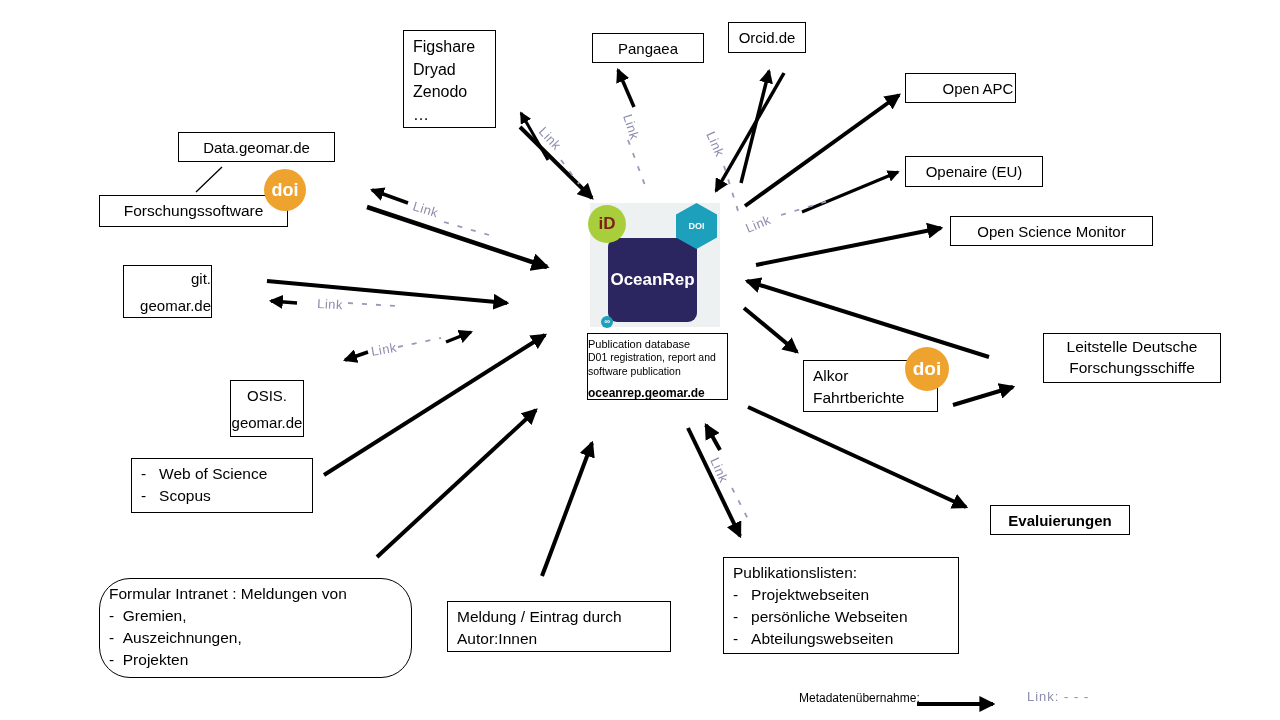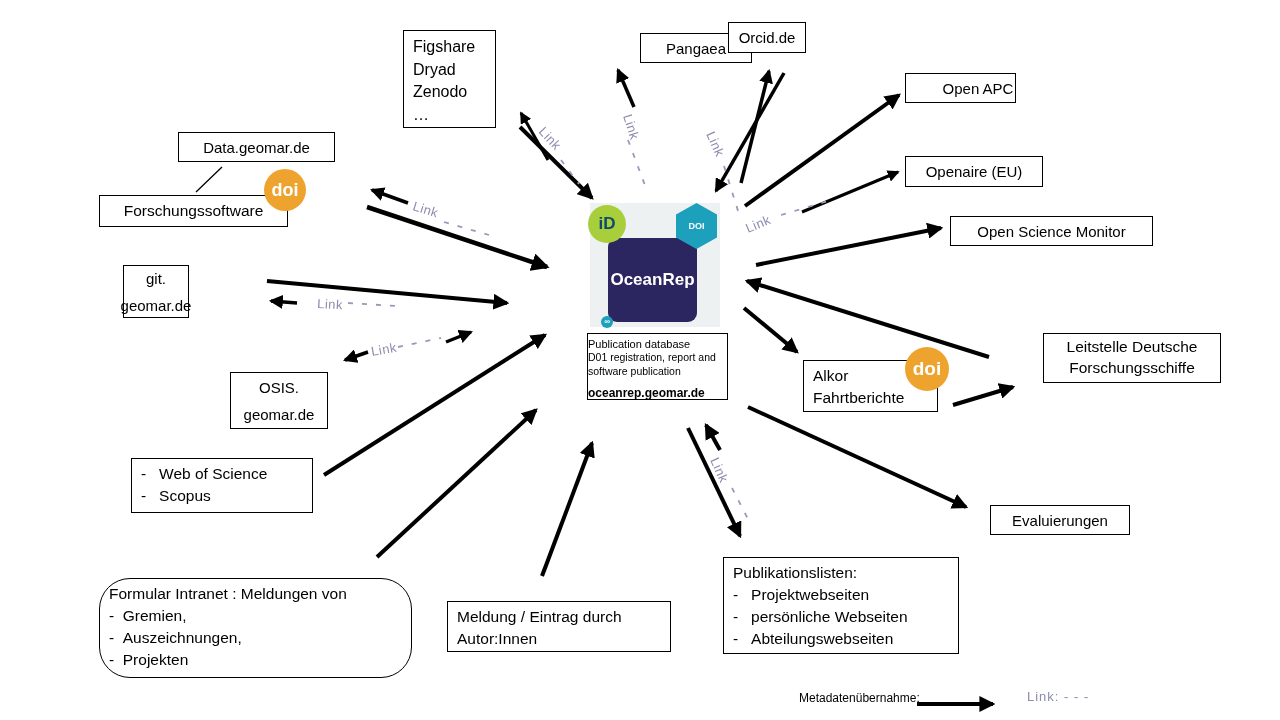--- a/index.html
+++ b/index.html
@@ -15,44 +15,44 @@
          font-family:"Liberation Sans", sans-serif;color:#000;}
   svg.arrows{position:absolute;left:0;top:0;z-index:1;}
   .node{position:absolute;background:#fff;border:1.6px solid #000;box-sizing:border-box;
         font-size:15px;line-height:1.4;z-index:2;}
   .node.center1{display:flex;align-items:center;justify-content:center;text-align:center;}
   .node.centerN{display:flex;flex-direction:column;align-items:center;justify-content:center;text-align:center;}
   .node.leftN{padding:4px 9px;}
   .ln{white-space:nowrap;}
   
   #n-figshare{left:403px;top:30px;width:93px;height:98px;padding:5px 0 0 9px;font-size:16px;line-height:1.42;}
-  #n-pangaea{left:592px;top:33px;width:112px;height:30px;margin-left:48px;}
+  #n-pangaea{left:592px;top:33px;width:112px;height:30px;}
   #n-orcid-de{left:728px;top:22px;width:78px;height:31px;}
   #n-openapc{left:905px;top:73px;width:111px;height:30px;padding-left:35px;}
   #n-openaire{left:905px;top:156px;width:138px;height:31px;}
   #n-osm{left:950px;top:216px;width:203px;height:30px;}
   #n-leitstelle{left:1043px;top:333px;width:178px;height:50px;font-size:15.5px;line-height:1.35;}
   #n-alkor{left:803px;top:360px;width:135px;height:52px;font-size:15.5px;}
-  #n-evaluierungen{left:990px;top:505px;width:140px;height:30px;}
+  #n-evaluierungen{left:990px;top:505px;width:140px;height:30px;font-weight:bold;}
   #n-publist{left:723px;top:557px;width:236px;height:97px;font-size:15.5px;line-height:1.42;}
   #n-meldung{left:447px;top:601px;width:224px;height:51px;font-size:15.5px;}
   #n-formular{left:99px;top:578px;width:313px;height:100px;font-size:15.5px;line-height:1.42;border-radius:31px;}
   #n-wos{left:131px;top:458px;width:182px;height:55px;font-size:15.5px;}
-  #n-osis{left:230px;top:372px;width:98px;height:57px;line-height:1.8;}
-  #n-git{left:123px;top:265px;width:66px;height:53px;line-height:1.8;}
+  #n-osis{left:230px;top:380px;width:74px;height:57px;line-height:1.8;}
+  #n-git{left:123px;top:265px;width:89px;height:53px;line-height:1.8;align-items:flex-end;}
   #n-forschung{left:99px;top:195px;width:189px;height:32px;font-size:15.5px;}
   #n-data{left:178px;top:132px;width:157px;height:30px;}
   
   #logo-bg{position:absolute;left:590px;top:203px;width:130px;height:124px;background:var(--logo-bg);z-index:1;}
   #logo-navy{position:absolute;left:608px;top:238px;width:89px;height:84px;background:var(--navy);
              border-radius:9px;z-index:2;display:flex;flex-direction:row;align-items:center;justify-content:center;
              color:#fff;font-weight:bold;font-size:17px;line-height:1.45;}
   #orcid-badge{position:absolute;left:588px;top:205px;width:38px;height:38px;border-radius:50%;
                background:var(--orcid-green);z-index:3;display:flex;align-items:center;justify-content:center;
-               color:#0c4a6e;font-weight:bold;font-size:17px;}
+               color:#7f1d1d;font-weight:bold;font-size:17px;}
   #doi-hex{position:absolute;left:676px;top:203px;width:41px;height:46px;background:var(--doi-teal);
            clip-path:polygon(50% 0%,100% 25%,100% 75%,50% 100%,0% 75%,0% 25%);z-index:3;
            display:flex;align-items:center;justify-content:center;color:#fff;font-weight:bold;font-size:9px;}
   #cc-badge{position:absolute;left:601px;top:316px;width:12px;height:12px;border-radius:50%;
             background:var(--doi-teal);z-index:4;display:flex;align-items:center;justify-content:center;
             color:#fff;font-size:8px;font-weight:bold;line-height:1;}
   #center-caption{position:absolute;left:587px;top:333px;width:141px;height:67px;background:#fff;
                   border:1.6px solid #000;box-sizing:border-box;z-index:2;text-align:left;
                   font-size:10.5px;line-height:1.3;padding-top:3px;}
   #center-caption .cap1{font-size:11px;}

